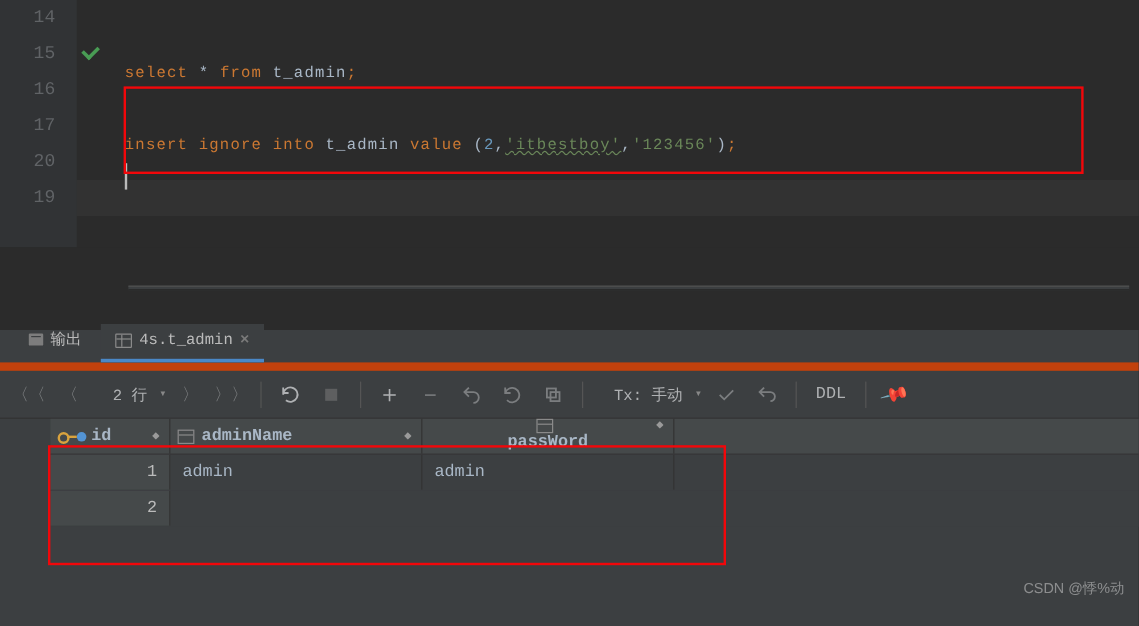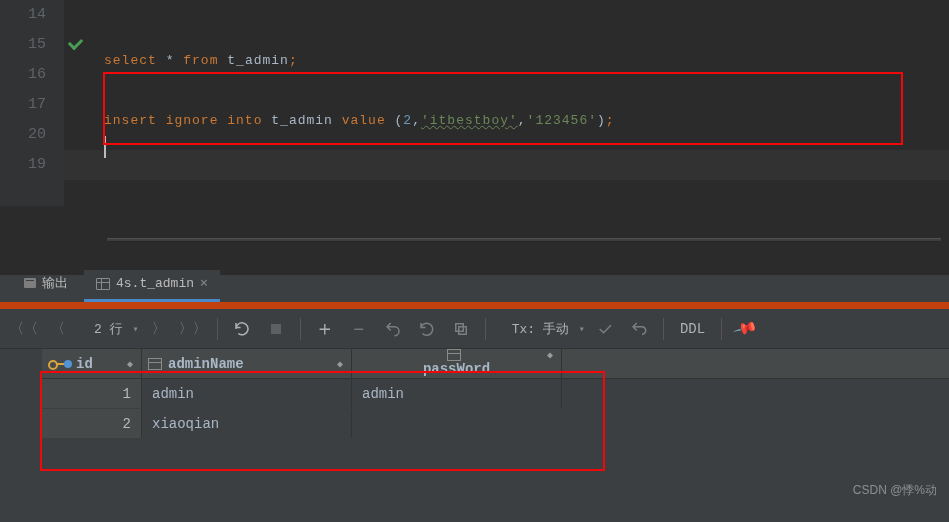--- a/index.html
+++ b/index.html
@@ -212,20 +212,19 @@
       </div>
     </div>
     <div class="gridbody">
       <div class="row">
         <div class="cell c-id">1</div>
         <div class="cell c-name">admin</div>
         <div class="cell c-pass">admin</div>
       </div>
       <div class="row">
         <div class="cell c-id">2</div>
-        <div class="cell c-name">xiaoqian</div>
       </div>
     </div>
   </div>
 </div>
 
 <div class="redbox2"></div>
 <div class="watermark">CSDN @悸%动</div>
 
 </body></html>

